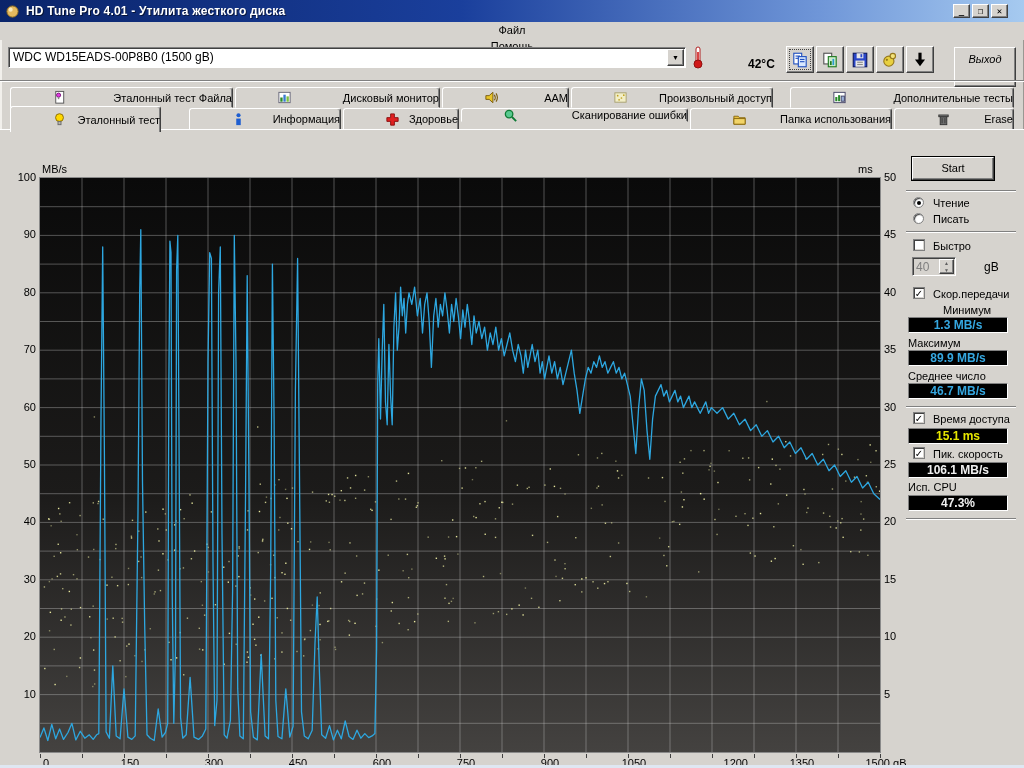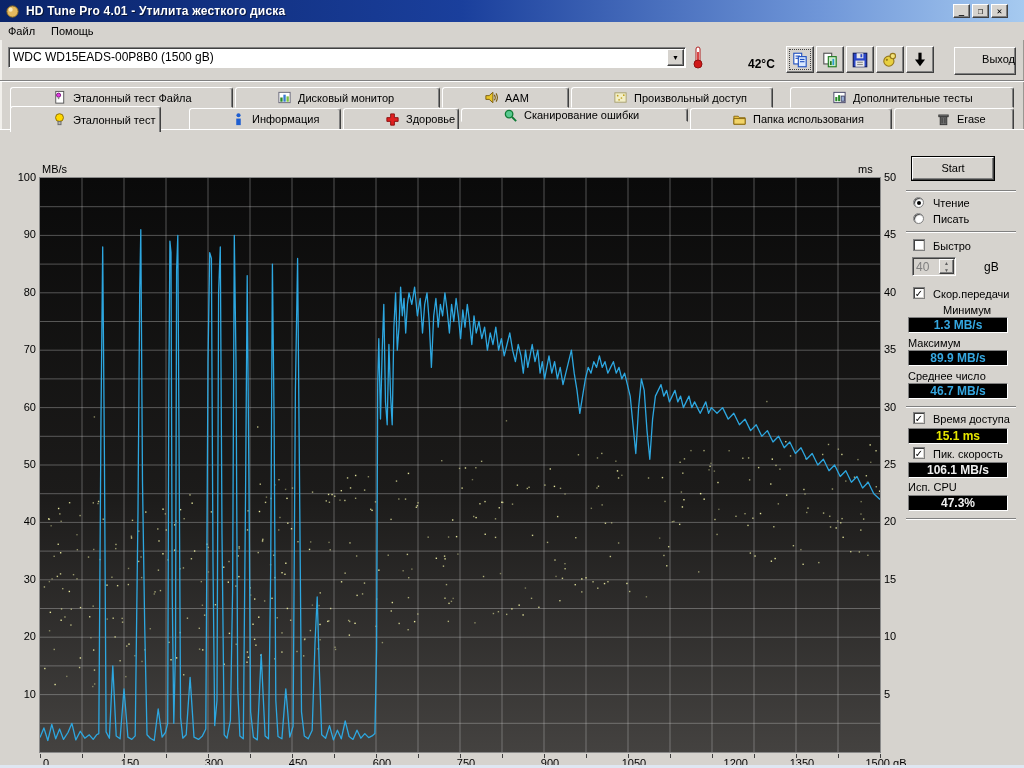--- a/index.html
+++ b/index.html
@@ -12,44 +12,44 @@
   .titlebar { position:absolute; left:0; top:0; width:1024px; height:22px;
               background:linear-gradient(90deg,#0a246a 0%,#1a3f9c 45%,#6f96d8 80%,#a6caf0 100%);
               display:flex; align-items:center; }
   .titlebar .app-ico { margin-left:5px; width:15px; height:15px; }
   .titlebar .ttl { color:#fff; font-weight:bold; font-size:12px; margin-left:6px; letter-spacing:.2px;
                    text-shadow:1px 1px 0 rgba(0,0,0,.55); }
   .winbtns { position:absolute; right:16px; top:4px; display:flex; gap:2px; }
   .winbtn { width:17px; height:14px; background:#d6d3ce; border:1px solid; border-color:#fff #404040 #404040 #fff;
             box-shadow:inset -1px -1px 0 #808080; font-size:9px; font-weight:bold; text-align:center; line-height:12px;
             font-family:"DejaVu Sans Mono",monospace; }
-  .menubar { position:absolute; left:0; top:22px; width:1024px; height:18px; background:#d6d3ce; display:flex; align-items:center; }
+  .menubar { position:absolute; left:0; top:22px; width:1024px; height:18px; background:#d6d3ce; display:flex; align-items:center;flex-direction:column; }
   .menuitem { padding:2px 8px; }
 
   .raised { background:#d6d3ce; border:1px solid; border-color:#fff #404040 #404040 #fff; box-shadow:inset -1px -1px 0 #808080; }
   .sunken { border:1px solid; border-color:#808080 #fff #fff #808080; box-shadow:inset 1px 1px 0 #404040; }
 
   .combo { position:absolute; left:8px; top:47px; width:678px; height:21px; background:#fff; }
   .combo .val { position:absolute; left:4px; top:2px; font-size:12px; }
   .combo .drop { position:absolute; right:1px; top:1px; width:17px; height:17px; text-align:center; line-height:16px; font-size:7px; }
 
   .temp-wrap { position:absolute; left:692px; top:45px; display:flex; align-items:flex-end;gap:40px; }
   .temp-txt { font-weight:bold; font-size:12px; margin-left:4px; }
 
   .tbbtns { position:absolute; left:786px; top:46px; display:flex; gap:2px; }
   .tbbtn { width:28px; height:27px; display:flex; align-items:center; justify-content:center; }
   .tbbtn.first { outline:1px dotted #404040; outline-offset:-4px; }
-  .exitbtn { position:absolute; left:954px; top:47px; width:62px; height:28px; text-align:right; line-height:22px; }
+  .exitbtn { position:absolute; left:954px; top:47px; width:62px; height:40px; text-align:center; line-height:22px;font-style:italic; }
 
   .groove { position:absolute; left:0; top:80px; width:1024px; height:2px; border-top:1px solid #808080; border-bottom:1px solid #fff; }
 
   
   .tab { position:absolute; background:#d6d3ce; border:1px solid; border-color:#fff #404040 #d6d3ce #fff;
          box-shadow:inset -1px 0 0 #808080; border-radius:3px 3px 0 0;
-         display:flex; align-items:center; justify-content:flex-start; gap:6px;padding-left:41px; }
+         display:flex; align-items:center; justify-content:space-between; gap:6px;padding-left:41px; }
   .tab .lbl { white-space:nowrap; }
   .tab svg { flex:0 0 auto; }
   .page { position:absolute; left:0; top:129px; width:1024px; height:639px; background:#d6d3ce; border-top:1px solid #fff; }
 
   
   #plot-svg { position:absolute; left:39px; top:177px; }
   .axlab { position:absolute; font-size:11px; color:#000; }
   .xtick { position:absolute; width:1px; height:4px; background:#404040; top:754px; }
 
   

